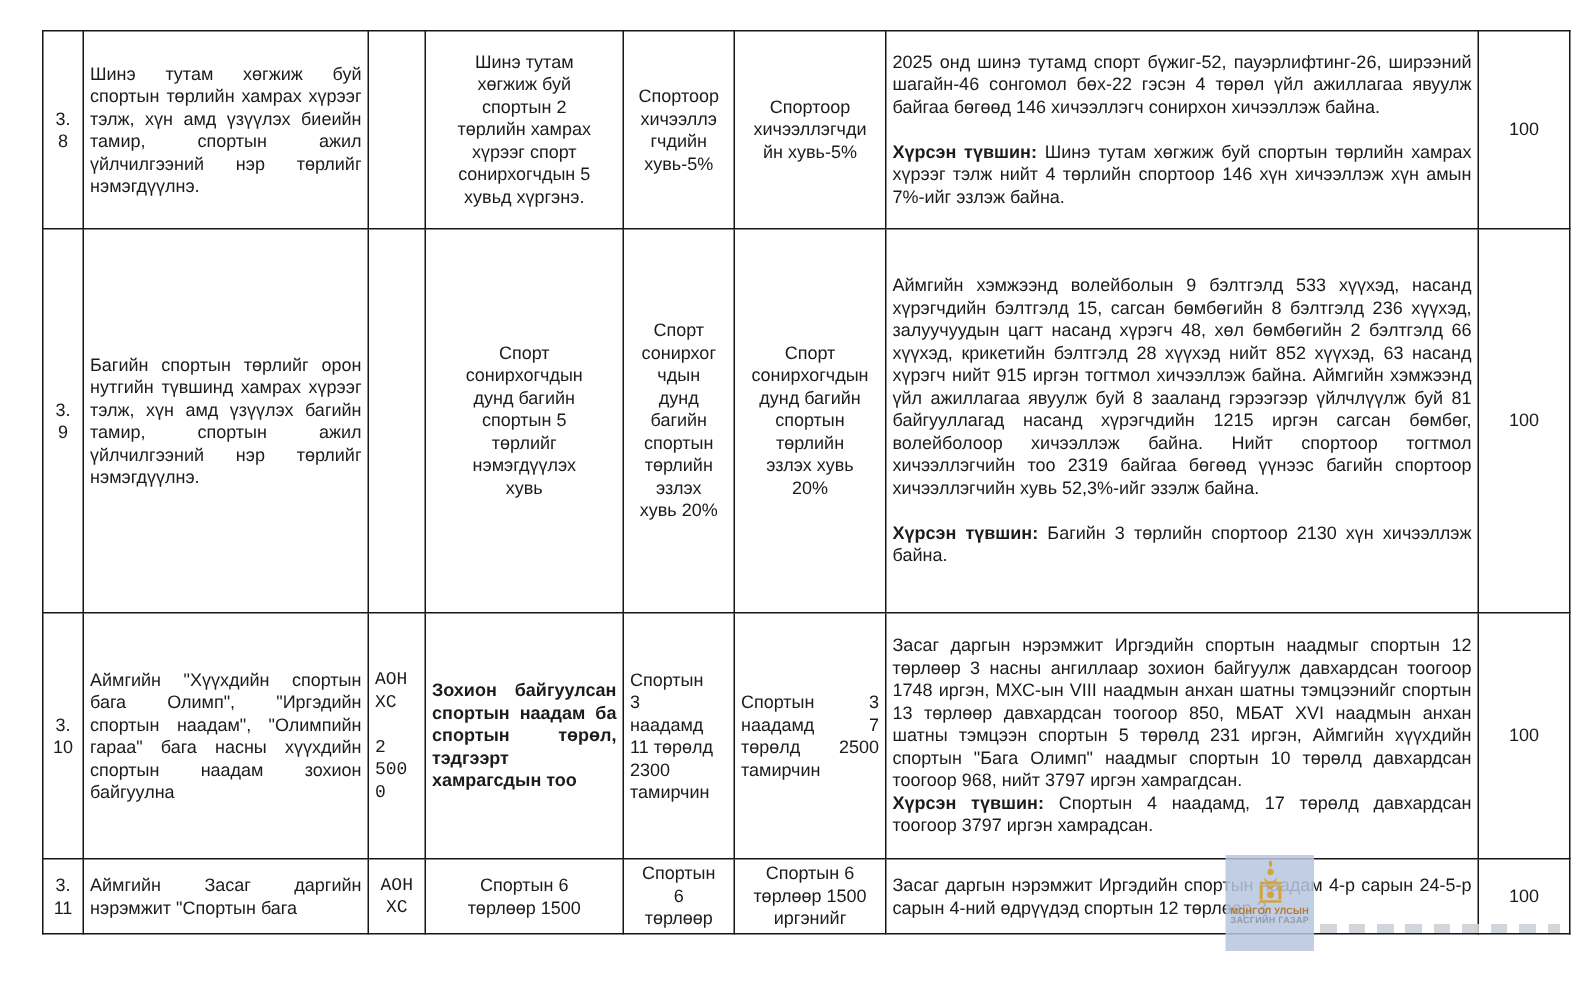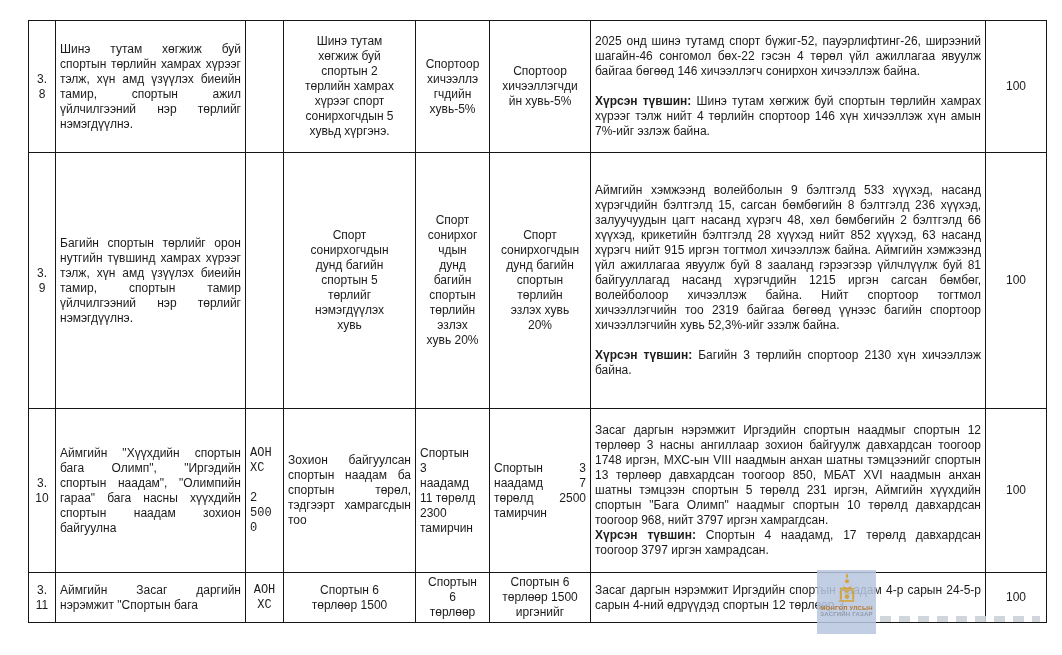--- a/index.html
+++ b/index.html
@@ -71,21 +71,21 @@
 йн хувь-5%</td>
           <td class="c-result">
             <p class="para">2025 онд шинэ тутамд спорт бүжиг-52, пауэрлифтинг-26, ширээний шагайн-46 сонгомол бөх-22 гэсэн 4 төрөл үйл ажиллагаа явуулж байгаа бөгөөд 146 хичээллэгч сонирхон хичээллэж байна.</p>
             <p class="para gap"><b>Хүрсэн түвшин: </b>Шинэ тутам хөгжиж буй спортын төрлийн хамрах хүрээг тэлж нийт 4 төрлийн спортоор 146 хүн хичээллэж хүн амын 7%-ийг эзлэж байна.</p>
           </td>
           <td class="c-score">100</td>
         </tr>
         <tr>
           <td class="c-num pre">3.
 9</td>
-          <td class="c-obj">Багийн спортын төрлийг орон нутгийн түвшинд хамрах хүрээг тэлж, хүн амд үзүүлэх биеийн тамир, спортын тамир үйлчилгээний нэр төрлийг нэмэгдүүлнэ.</td>
+          <td class="c-obj">Багийн спортын төрлийг орон нутгийн түвшинд хамрах хүрээг тэлж, хүн амд үзүүлэх багийн тамир, спортын ажил үйлчилгээний нэр төрлийг нэмэгдүүлнэ.</td>
           <td class="c-fund" style="text-align: left;"></td>
           <td class="c-target pre" style="text-align: center;">Спорт
 сонирхогчдын
 дунд багийн
 спортын 5
 төрлийг
 нэмэгдүүлэх
 хувь</td>
           <td class="c-ind1 pre" style="text-align: center;">Спорт
 сонирхог
@@ -111,21 +111,21 @@
         </tr>
         <tr>
           <td class="c-num pre">3.
 10</td>
           <td class="c-obj">Аймгийн "Хүүхдийн спортын бага Олимп", "Иргэдийн спортын наадам", "Олимпийн гараа" бага насны хүүхдийн спортын наадам зохион байгуулна</td>
           <td class="c-fund pre" style="text-align: left;">АОН
 ХС
 
 2 500
 0</td>
-          <td class="c-target" style="text-align: justify;">Зохион байгуулсан спортын наадам ба спортын төрөл, тэдгээрт хамрагсдын тоо</td>
+          <td class="c-target" style="text-align: justify; font-weight: bold;">Зохион байгуулсан спортын наадам ба спортын төрөл, тэдгээрт хамрагсдын тоо</td>
           <td class="c-ind1 pre" style="text-align: left;">Спортын
 3
 наадамд
 11 төрөлд
 2300
 тамирчин</td>
           <td class="c-ind2" style="text-align: justify;">Спортын 3 наадамд 7 төрөлд 2500 тамирчин</td>
           <td class="c-result">
             <p class="para">Засаг даргын нэрэмжит Иргэдийн спортын наадмыг спортын 12 төрлөөр 3 насны ангиллаар зохион байгуулж давхардсан тоогоор 1748 иргэн, МХС-ын VIII наадмын анхан шатны тэмцээнийг спортын 13 төрлөөр давхардсан тоогоор 850, МБАТ XVI наадмын анхан шатны тэмцээн спортын 5 төрөлд 231 иргэн, Аймгийн хүүхдийн спортын "Бага Олимп" наадмыг спортын 10 төрөлд давхардсан тоогоор 968, нийт 3797 иргэн хамрагдсан.</p>
             <p class="para"><b>Хүрсэн түвшин: </b>Спортын 4 наадамд, 17 төрөлд давхардсан тоогоор 3797 иргэн хамрадсан.</p>

